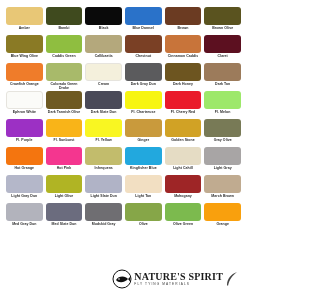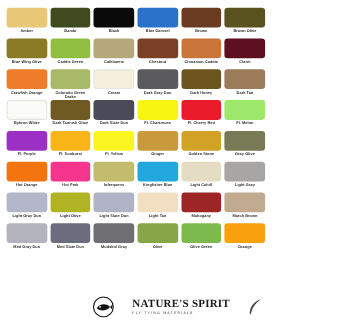--- a/index.html
+++ b/index.html
@@ -57,21 +57,21 @@
     background:#ffffff;
     display:flex;
     align-items:center;
     justify-content:flex-end;
     padding-right:8px;
     box-sizing:border-box;
   }
   .logo-wrap{
     display:flex;
     align-items:center;
-    gap:16px;
+    gap:2px;
   }
   .logo-mark{
     width:20px;height:20px;
     display:block;
   }
   .logo-text{
     display:flex;
     flex-direction:column;
     align-items:flex-start;
     line-height:1;

